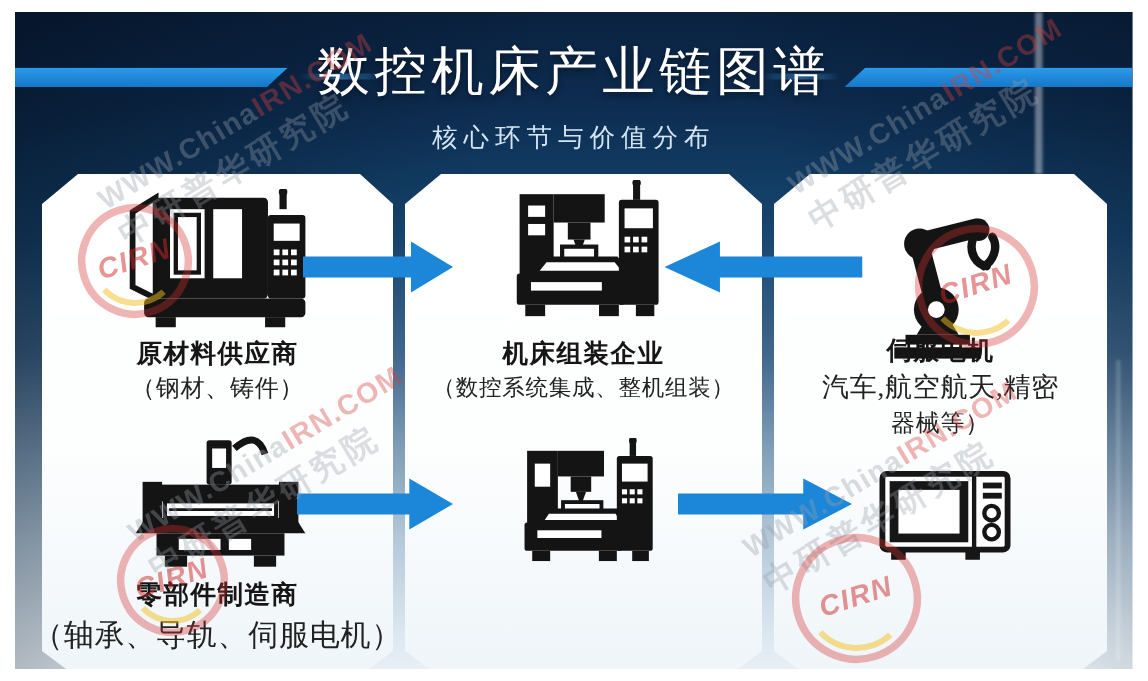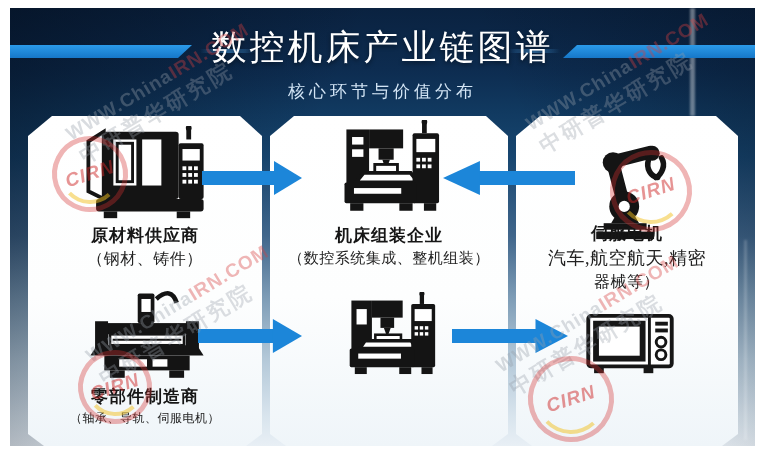--- a/index.html
+++ b/index.html
@@ -171,21 +171,21 @@
       <line x1="33" y1="58" x2="107" y2="58" stroke="#141414" stroke-width="2"></line>
       <polygon points="16,64 124,64 131,75 9,75" fill="#141414"></polygon>
       <rect x="24" y="75" width="92" height="16" fill="#141414"></rect>
       <rect x="40" y="79" width="30" height="8" fill="#ffffff"></rect>
       <rect x="76" y="79" width="16" height="8" fill="#ffffff"></rect>
       <rect x="30" y="91" width="16" height="8" fill="#141414"></rect>
       <rect x="94" y="91" width="16" height="8" fill="#141414"></rect>
     </svg>
   </div>
   <div class="cell-title" style="left:28px;top:385px;width:234px;">零部件制造商</div>
-  <div class="cell-sub" style="left:22px;top:410px;width:246px;font-size:12px;">（轴承、导轨、伺服电机）</div>
+  <div class="cell-sub" style="left:22px;top:410px;width:246px;font-size:20px;">（轴承、导轨、伺服电机）</div>
 
   <div class="icon-box" style="left:330px;top:292px;width:118px;height:94px;">
     <svg viewBox="0 0 120 110" width="108" height="94">
       <rect x="96" y="2" width="5" height="12" fill="#141414"></rect>
         <circle cx="98.5" cy="2" r="3" fill="#141414"></circle>
       <rect x="16" y="10" width="24" height="62" fill="#141414"></rect>
       <rect x="22" y="20" width="12" height="18" fill="#ffffff"></rect>
       <rect x="40" y="10" width="36" height="20" fill="#141414"></rect>
       <rect x="50" y="30" width="16" height="12" fill="#141414"></rect>
       <polygon points="54,42 62,42 58,53" fill="#141414"></polygon>

